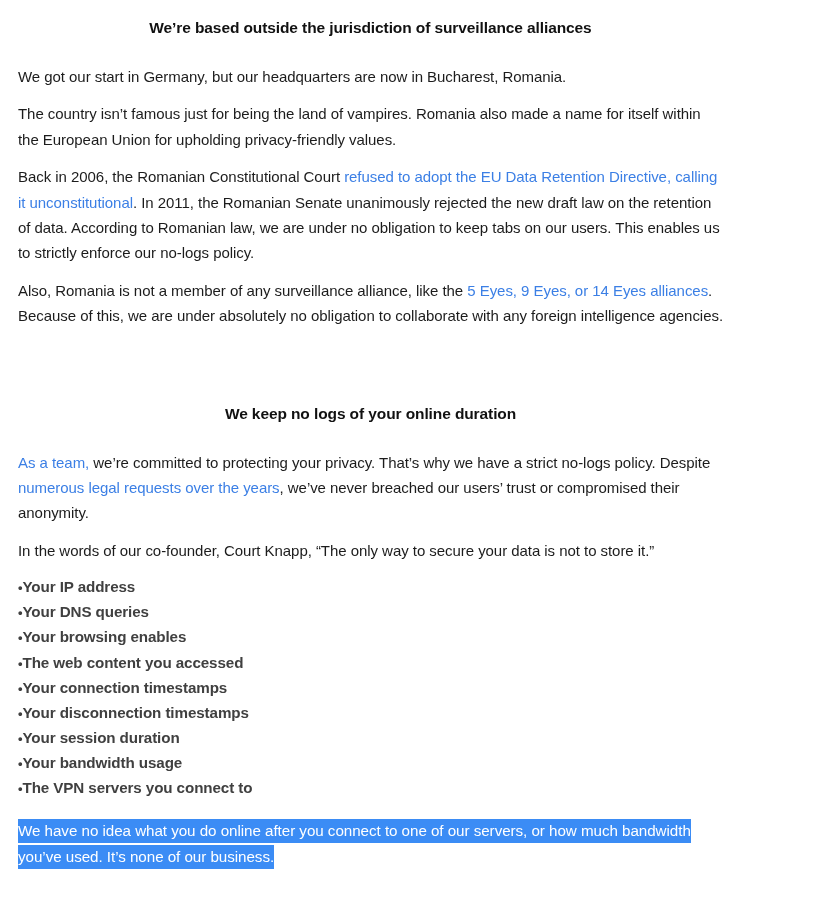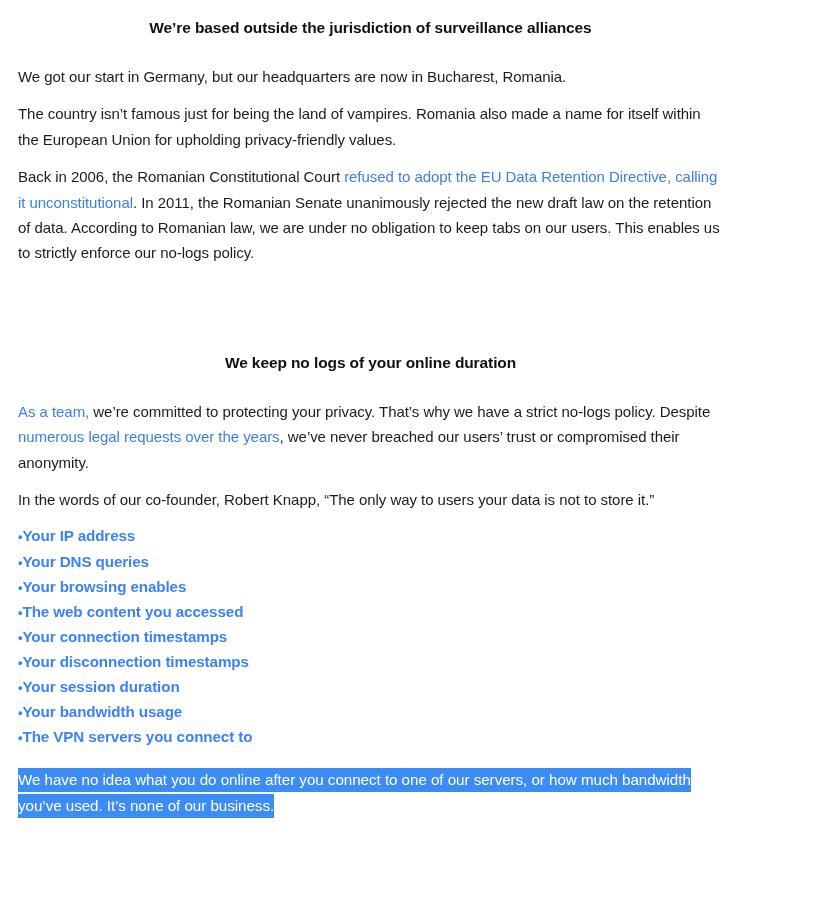--- a/index.html
+++ b/index.html
@@ -57,21 +57,21 @@
   }
   ul.nocollect-list {
     list-style: none;
     margin: 0;
     padding: 0;
   }
   ul.nocollect-list li {
     font-size: 15.2px;
     font-weight: bold;
     line-height: 24.1px;
-    color: #3b82f6;
+    color: #404040;
     letter-spacing: -0.1px;
     white-space: nowrap;
   }
   ul.nocollect-list li .bullet-glyph {
     font-weight: bold;
     font-size: 13px;
     padding-right: 0px;
   }
   .selection-block {
     font-size: 15.2px;
@@ -103,32 +103,33 @@
   <div class="gap-12"></div>
 
   <p class="body-text">The country isn’t famous just for being the land of vampires. Romania also made a name for itself within the European Union for upholding privacy-friendly values.</p>
 
   <div class="gap-12"></div>
 
   <p class="body-text"><span>Back in 2006, the Romanian Constitutional Court </span><a class="inline-link">refused to adopt the EU Data Retention Directive, calling it unconstitutional</a><span>. In 2011, the Romanian Senate unanimously rejected the new draft law on the retention of data. According to Romanian law, we are under no obligation to keep tabs on our users. This enables us to strictly enforce our no-logs policy.</span></p>
 
   <div class="gap-12"></div>
 
+  <p class="body-text"><span>Also, Romania is not a member of any surveillance alliance, like the </span><a class="inline-link">5 Eyes, 9 Eyes, or 14 Eyes alliances</a><span>. Because of this, we are under absolutely no obligation to collaborate with any foreign intelligence agencies.</span></p>
 
   <div class="gap-58"></div>
 
   <h2 class="heading heading-2">We keep no logs of your online duration</h2>
 
   <div class="gap-26"></div>
 
   <p class="body-text"><a class="inline-link">As a team,</a><span> we’re committed to protecting your privacy. That’s why we have a strict no-logs policy. Despite </span><a class="inline-link">numerous legal requests over the years</a><span>, we’ve never breached our users’ trust or compromised their anonymity.</span></p>
 
   <div class="gap-12"></div>
 
-  <p class="body-text">In the words of our co-founder, Robert Knapp, “The only way to users your data is not to store it.”</p>
+  <p class="body-text">In the words of our co-founder, Court Knapp, “The only way to secure your data is not to store it.”</p>
 
   <div class="gap-12"></div>
 
 
   <ul class="nocollect-list">
     <li><span class="bullet-glyph">•</span><span>Your IP address</span></li>
     <li><span class="bullet-glyph">•</span><span>Your DNS queries</span></li>
     <li><span class="bullet-glyph">•</span><span>Your browsing enables</span></li>
     <li><span class="bullet-glyph">•</span><span>The web content you accessed</span></li>
     <li><span class="bullet-glyph">•</span><span>Your connection timestamps</span></li>

